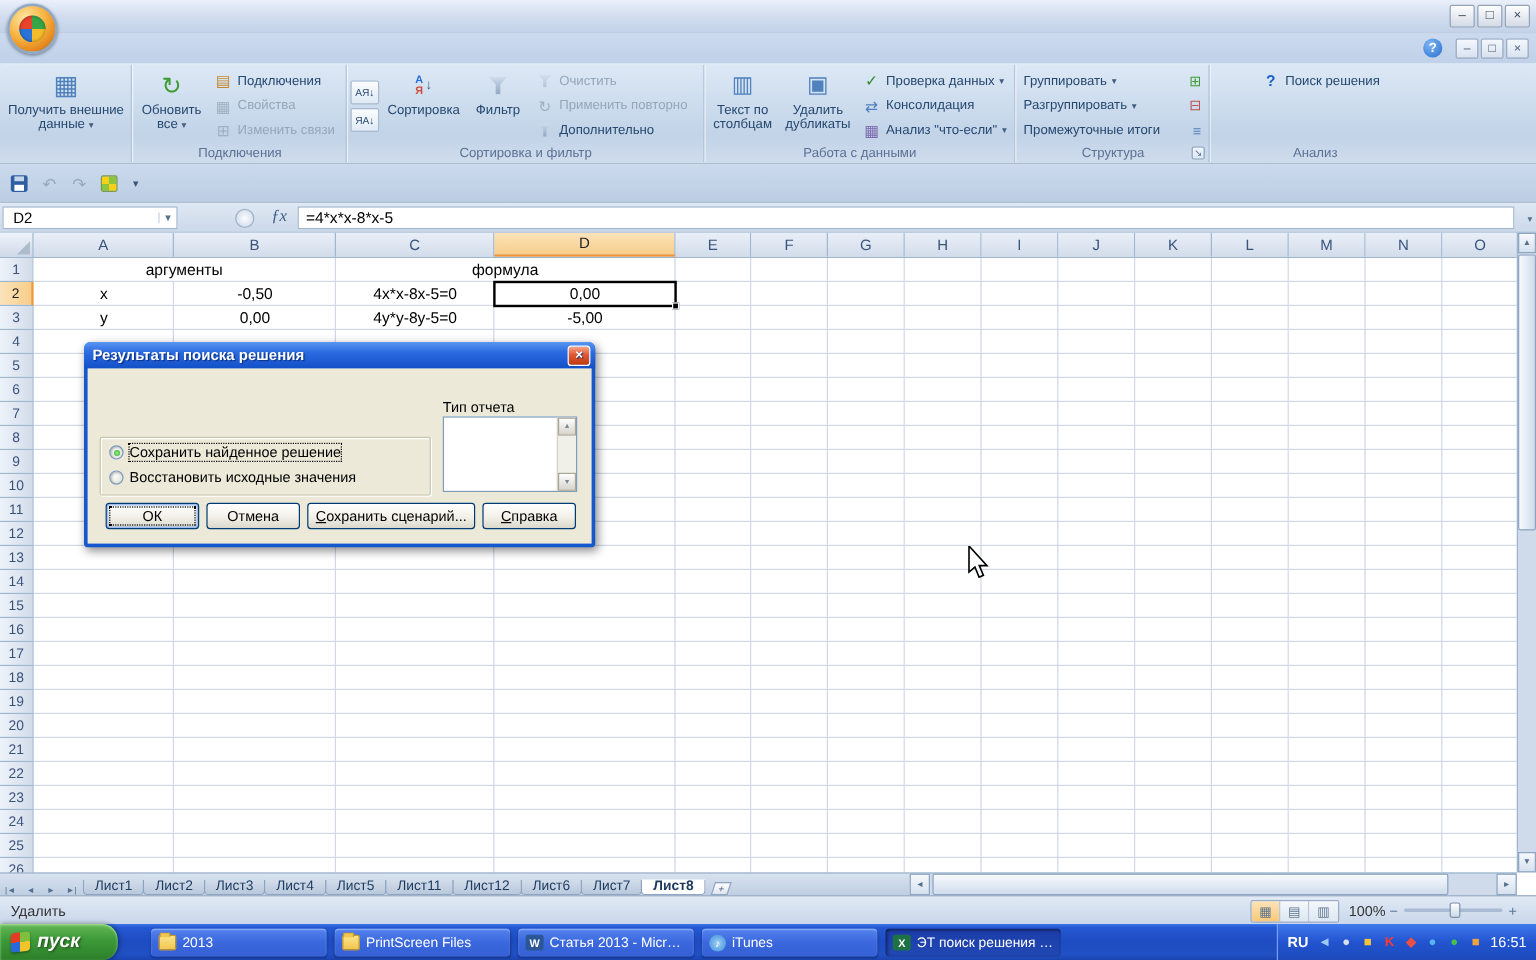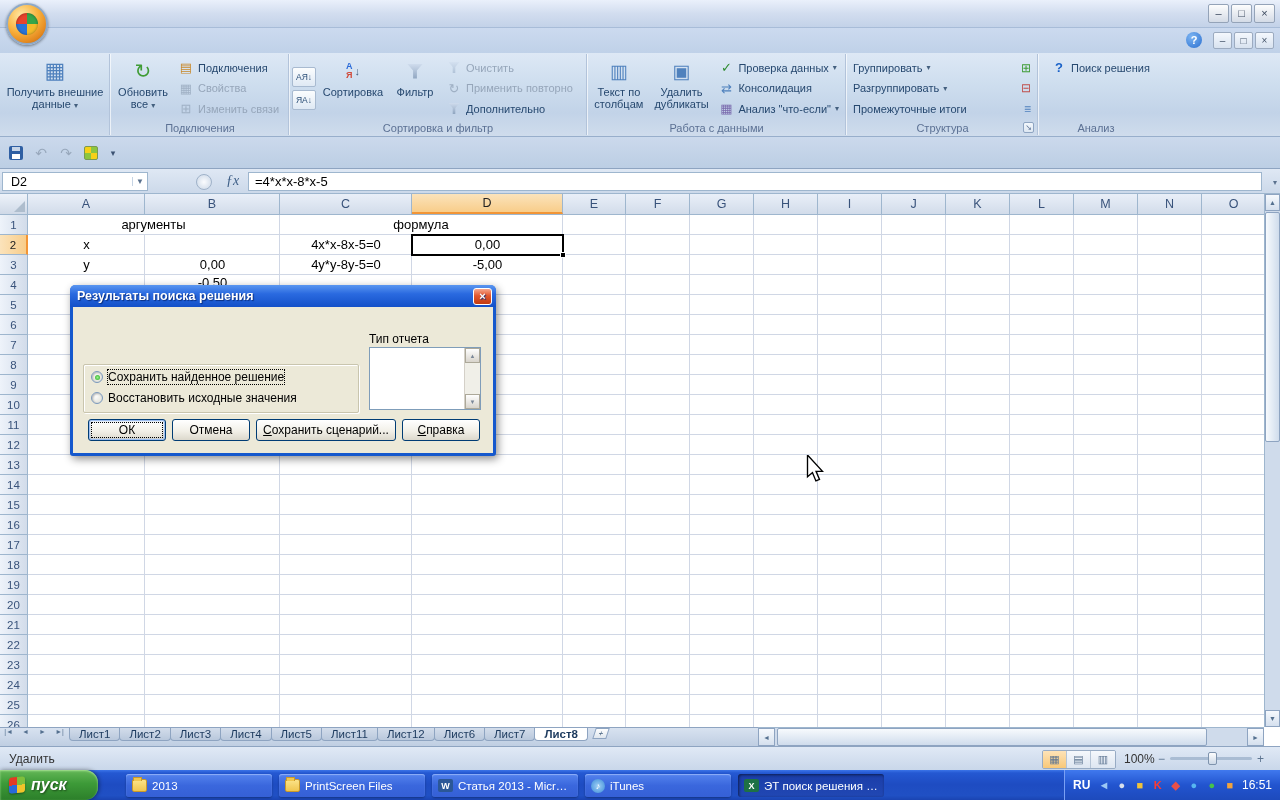--- a/index.html
+++ b/index.html
@@ -92,21 +92,21 @@
 .vscroll{position:absolute;left:1264px;top:194px;width:16px;height:533px;background:#cfdbeb;border-left:1px solid #9eb6ce}
 .varrow{position:absolute;left:0;width:15px;height:17px;background:linear-gradient(#f6f9fd,#d5e0ee);border:1px solid #8ea4c1;font-size:7px;color:#54708f;display:flex;align-items:center;justify-content:center}
 .varrow.vup{top:0}.varrow.vdown{bottom:0}
 .vthumb{position:absolute;left:0;top:18px;width:15px;height:230px;background:linear-gradient(90deg,#f7fafd,#cfdcec);border:1px solid #8ea4c1;border-radius:2px}
 .hscrollwrap{position:absolute;left:758px;top:727px;width:506px;height:19px;display:flex;background:#cfdbeb;border-top:1px solid #9eb6ce}
 .harrow{width:17px;height:18px;background:linear-gradient(#f6f9fd,#d5e0ee);border:1px solid #8ea4c1;font-size:7px;color:#54708f;display:flex;align-items:center;justify-content:center;flex:none}
 .htrack{flex:1;position:relative}
 .hthumb{position:absolute;left:2px;top:0;height:18px;width:430px;background:linear-gradient(#f7fafd,#cfdcec);border:1px solid #8ea4c1;border-radius:2px}
 
 
-.sheetbar{position:absolute;left:0;top:727px;width:758px;height:19px;background:linear-gradient(#d8e2f0,#bfcee2);border-top:1px solid #8ea4c1;display:flex;align-items:flex-start}
+.sheetbar{position:absolute;left:0;top:727px;width:758px;height:19px;background:linear-gradient(#d8e2f0,#bfcee2);border-top:1px solid #8ea4c1;display:flex;align-items:flex-end}
 .navbtn{width:17px;display:flex;align-items:center;justify-content:center;font-size:7px;color:#54708f}
 .stabs{display:flex;align-items:stretch;margin-left:2px}
 .stab{padding:0 9px;display:flex;align-items:center;font-size:11.5px;color:#1c3a5e;background:linear-gradient(#d3ddeb,#b9c8dc);border:1px solid #8ea4c1;border-top:none;border-radius:0 0 4px 4px;margin-left:-1px}
 .stab.active{background:#fff;font-weight:bold;z-index:2}
 .inserttab{width:26px;display:flex;align-items:center;justify-content:center}
 .instab{width:14px;height:11px;background:linear-gradient(#fefefe,#dfe6ee);border:1px solid #8ea4c1;transform:skewX(-18deg);font-size:8px;color:#44607f;display:flex;align-items:center;justify-content:center}
 
 
 .statusbar{position:absolute;left:0;top:746px;width:1280px;height:24px;background:linear-gradient(#e0e9f5,#c9d7ea);border-top:1px solid #8ea4c1}
 .status-mode{position:absolute;left:9px;top:5px;font-size:12px;color:#333}
@@ -294,21 +294,21 @@
           <div class="smallbtn">
               <span class="ric16" style="color:#7a6aad">▦</span>
               <span>Анализ "что-если"</span>
               <span class="da"> ▾</span>
             </div>
         </div>
       </div>
       <div class="glabel">Работа с данными</div>
     </div>
 
-    <div class="rgroup" style="left:848px;width:190px">
+    <div class="rgroup" style="left:848px;width:160px">
       <div class="gbody" style="flex-direction:column;gap:0;justify-content:space-between;padding:2px 0">
         <div class="smallbtn">
             <span>Группировать</span>
             <span class="da"> ▾</span>
             <span class="oicon" style="color:#3f9c35">⊞</span>
           </div>
         <div class="smallbtn">
             <span>Разгруппировать</span>
             <span class="da"> ▾</span>
             <span class="oicon" style="color:#c0504d">⊟</span>
@@ -442,21 +442,21 @@
         <div class="hline" style="top: 379px;"></div>
         <div class="hline" style="top: 399px;"></div>
         <div class="hline" style="top: 419px;"></div>
         <div class="hline" style="top: 439px;"></div>
         <div class="hline" style="top: 459px;"></div>
         <div class="hline" style="top: 479px;"></div>
         <div class="hline" style="top: 499px;"></div>
         <div class="mcell" style="left: 0px; top: 0px; width: 252px;">аргументы</div>
         <div class="mcell" style="left: 252px; top: 0px; width: 283px;">формула</div>
         <div class="cell" style="left: 0px; top: 20px; width: 117px;">x</div>
-        <div class="cell" style="left: 117px; top: 20px; width: 135px; margin-top: 38px;">-0,50</div>
+        <div class="cell" style="left: 117px; top: 20px; width: 135px;">-0,50</div>
         <div class="cell" style="left: 252px; top: 20px; width: 132px;">4x*x-8x-5=0</div>
         <div class="cell" style="left: 384px; top: 20px; width: 151px;">0,00</div>
         <div class="cell" style="left: 0px; top: 40px; width: 117px;">y</div>
         <div class="cell" style="left: 117px; top: 40px; width: 135px;">0,00</div>
         <div class="cell" style="left: 252px; top: 40px; width: 132px;">4y*y-8y-5=0</div>
         <div class="cell" style="left: 384px; top: 40px; width: 151px;">-5,00</div>
         <div class="selbox" style="left: 383px; top: 19px; width: 153px; height: 22px;">
           <div class="fillhandle"></div>
         </div>
       </div>

